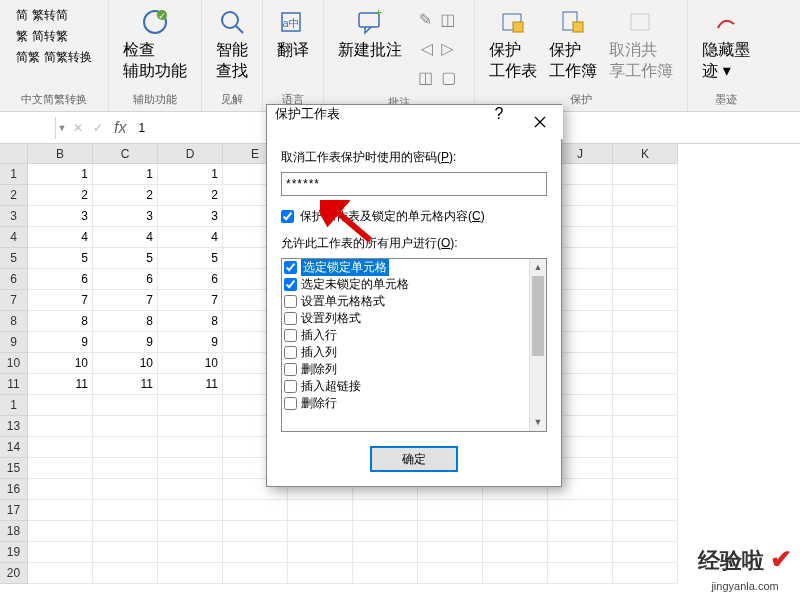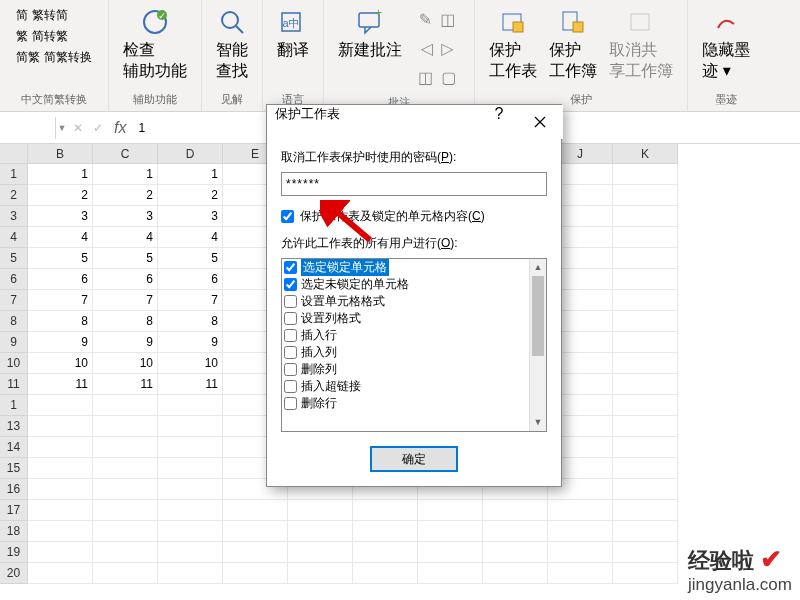--- a/index.html
+++ b/index.html
@@ -40,22 +40,22 @@
 .dlg-list-inner { flex:1; overflow:hidden; }
 .dlg-item { display:flex; align-items:center; height:17px; padding:0 2px; font-size:12px; gap:4px; }
 .dlg-item.sel span { background:#0078d7; color:#fff; padding:0 2px; }
 .dlg-scroll { width:17px; background:#f0f0f0; border-left:1px solid #ddd; position:relative; }
 .dlg-scroll-up, .dlg-scroll-down { height:17px; text-align:center; font-size:9px; color:#666; line-height:17px; }
 .dlg-thumb { position:absolute; top:17px; left:2px; right:2px; height:80px; background:#c0c0c0; }
 .dlg-buttons { display:flex; gap:10px; justify-content:center; margin-top:14px; }
 .dlg-btn { width:88px; height:26px; border:1px solid #888; background:#e1e1e1; font-size:12px; }
 .dlg-btn.primary { border:2px solid #0078d7; }
 .arrow { position:absolute; left:320px; top:200px; z-index:10; }
-.watermark { position:absolute; right:8px; bottom:6px; color:#333; font-weight:bold; font-size:22px; text-align:left; line-height:1; }
-.watermark .sub { font-size:17px; font-weight:normal; color:#444; }
+.watermark { position:absolute; right:8px; bottom:6px; color:#333; font-weight:bold; font-size:22px; text-align:center; line-height:1; }
+.watermark .sub { font-size:11px; font-weight:normal; color:#444; }
 .watermark .chk { color:#d22; font-size:26px; }
 input[type=checkbox]{ width:13px; height:13px; }
 .underline { text-decoration:underline; }
 </style>
 </head>
 <body>
 
 <div class="ribbon">
   <div class="rgroup">
     <div class="rgroup-body">

